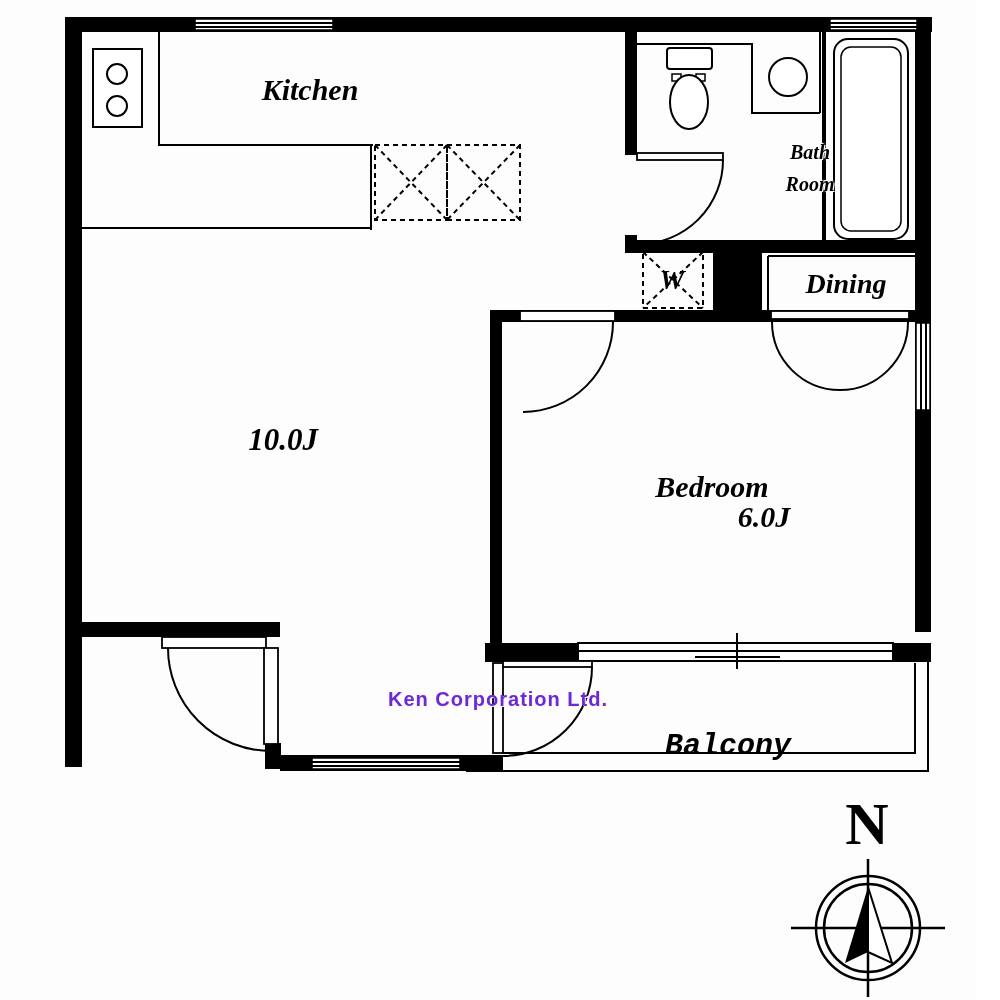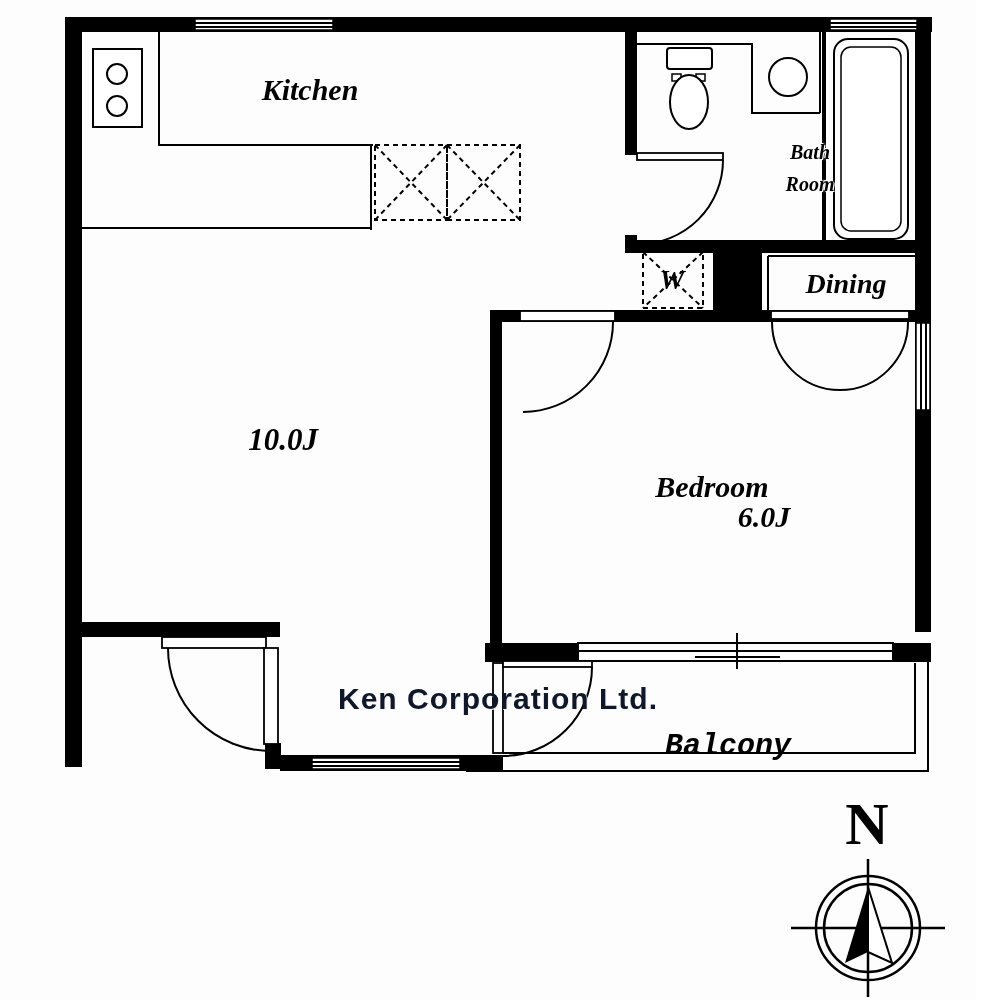--- a/index.html
+++ b/index.html
@@ -5,21 +5,21 @@
   html,body{margin:0;padding:0;background:#fff;}
   #plan{position:relative;width:976px;height:1000px;background:#fdfdfd;overflow:hidden;
         font-family:"Liberation Serif","DejaVu Serif",serif;}
   #plan svg{position:absolute;left:0;top:0;}
   .label{position:absolute;transform:translate(-50%,-50%);font-weight:bold;font-style:italic;
          color:#000;white-space:nowrap;line-height:1;}
   .lbl30{font-size:30px;} .lbl31{font-size:31px;} .lbl29{font-size:20px;text-shadow:0 0 3px #fff,1px 1px 0 #fff,-1px -1px 0 #fff;}
   .lbl28{font-size:28px;}
   .north{font-style:normal;font-size:60px;}
   .watermark{position:absolute;transform:translate(-50%,-50%);font-family:"Liberation Sans","DejaVu Sans",sans-serif;
-         font-weight:bold;font-size:30px;color:#0f172a;letter-spacing:1px;white-space:nowrap;
+         font-weight:bold;font-size:20px;color:#6d28d9;letter-spacing:1px;white-space:nowrap;
          text-shadow:1px 1px 0 #f4f4f4;}
 </style>
 </head>
 <body>
 
 <div id="plan">
 
   <svg width="1000" height="1000" viewBox="0 0 1000 1000">
 
     <g fill="#000">

